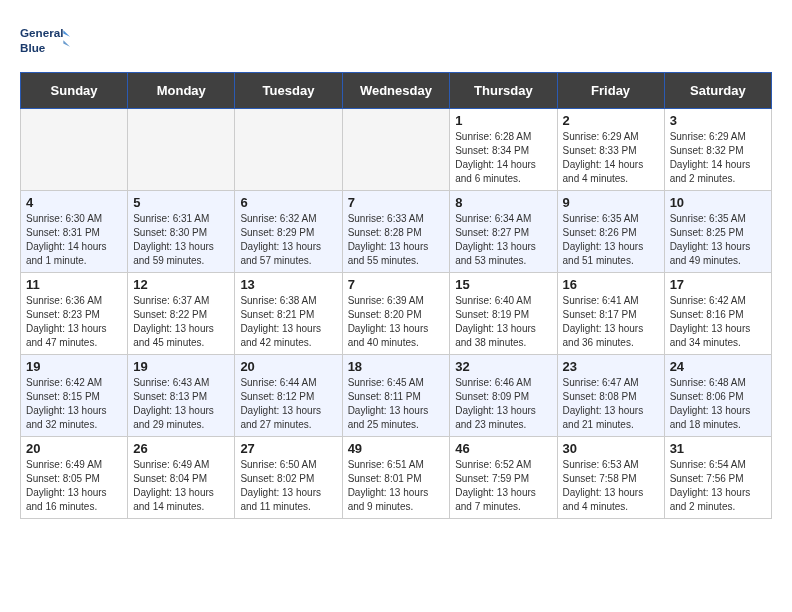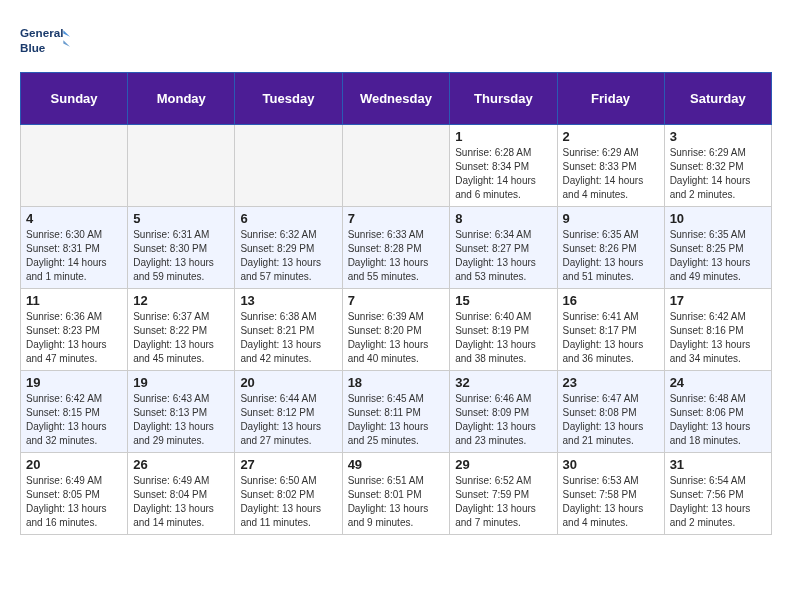--- a/index.html
+++ b/index.html
@@ -32,25 +32,25 @@
     .location-title {
       font-size: 16px;
       color: #555;
     }
     .calendar {
       width: 100%;
       border-collapse: collapse;
       border: 1px solid #ccc;
     }
     .calendar th {
-      background-color: #4c1d95;
+      background-color: #404040;
       color: #fff;
       font-size: 13px;
       font-weight: bold;
-      padding: 18px 4px;
+      padding: 10px 4px;
       text-align: center;
       border: 1px solid #2a5ab4;
     }
     .calendar td {
       border: 1px solid #ccc;
       vertical-align: top;
       padding: 4px 5px;
       font-size: 10.5px;
       width: 108px;
       min-height: 80px;
@@ -232,21 +232,21 @@
         </td>
         <td>
           <span class="day-num">27</span>
           <div class="day-info">Sunrise: 6:50 AM<br>Sunset: 8:02 PM<br>Daylight: 13 hours<br>and 11 minutes.</div>
         </td>
         <td>
           <span class="day-num">49</span>
           <div class="day-info">Sunrise: 6:51 AM<br>Sunset: 8:01 PM<br>Daylight: 13 hours<br>and 9 minutes.</div>
         </td>
         <td>
-          <span class="day-num">29</span>
+          <span class="day-num">46</span>
           <div class="day-info">Sunrise: 6:52 AM<br>Sunset: 7:59 PM<br>Daylight: 13 hours<br>and 7 minutes.</div>
         </td>
         <td>
           <span class="day-num">30</span>
           <div class="day-info">Sunrise: 6:53 AM<br>Sunset: 7:58 PM<br>Daylight: 13 hours<br>and 4 minutes.</div>
         </td>
         <td>
           <span class="day-num">31</span>
           <div class="day-info">Sunrise: 6:54 AM<br>Sunset: 7:56 PM<br>Daylight: 13 hours<br>and 2 minutes.</div>
         </td>

